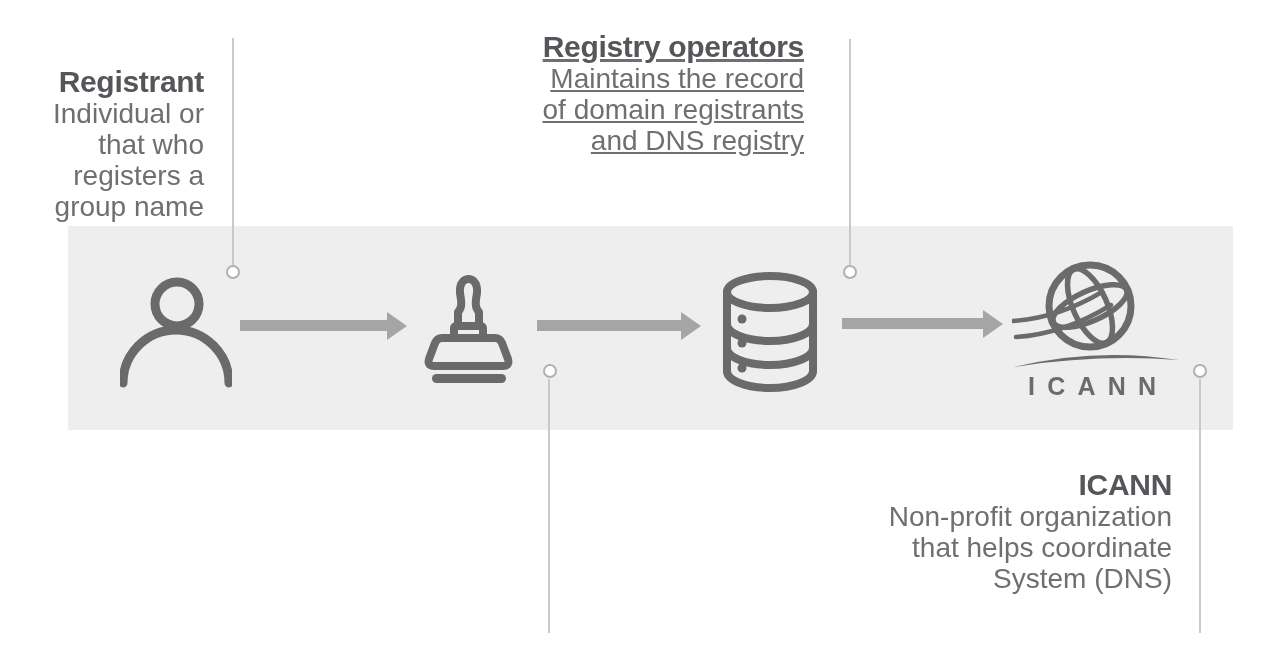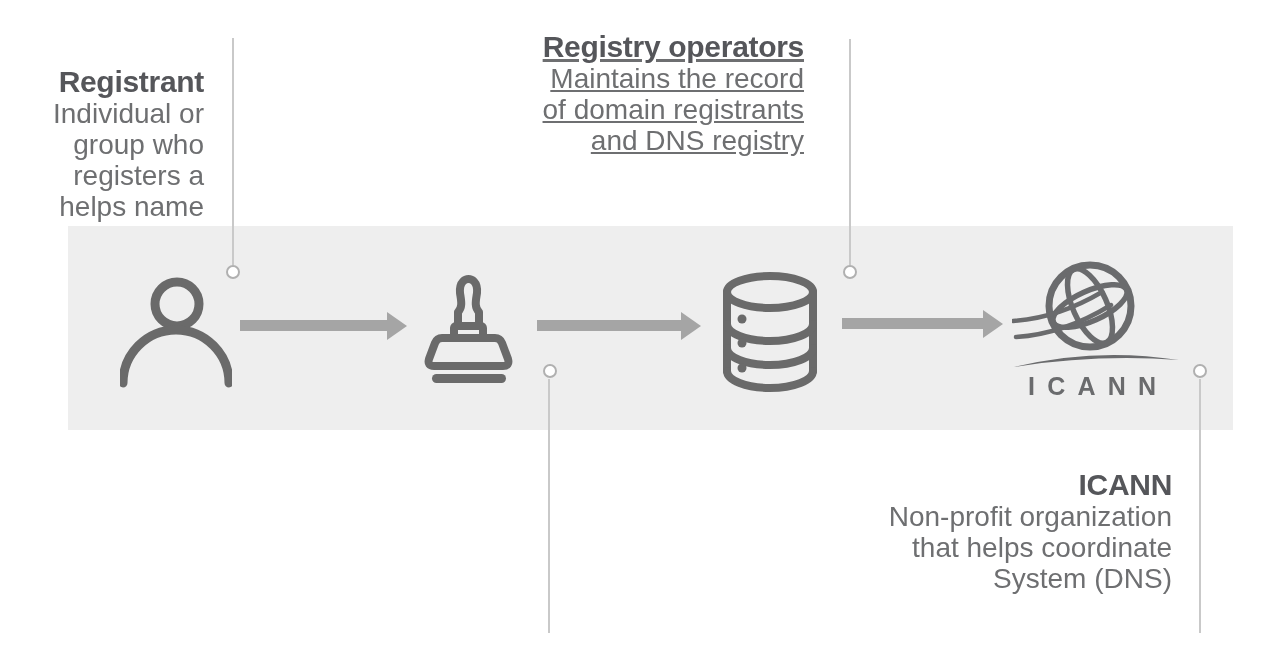--- a/index.html
+++ b/index.html
@@ -88,23 +88,23 @@
 </head>
 <body>
 
 <div class="canvas">
 
   <div class="band"></div>
 
   <div class="label-block lb-registrant">
     <div class="label-title">Registrant</div>
     <div>Individual or</div>
-    <div>group who</div>
+    <div>that who</div>
     <div>registers a</div>
-    <div>helps name</div>
+    <div>group name</div>
   </div>
 
   <div class="label-block lb-registry">
     <div class="label-title">Registry operators</div>
     <div>Maintains the record</div>
     <div>of domain registrants</div>
     <div>and DNS registry</div>
   </div>
 
 

